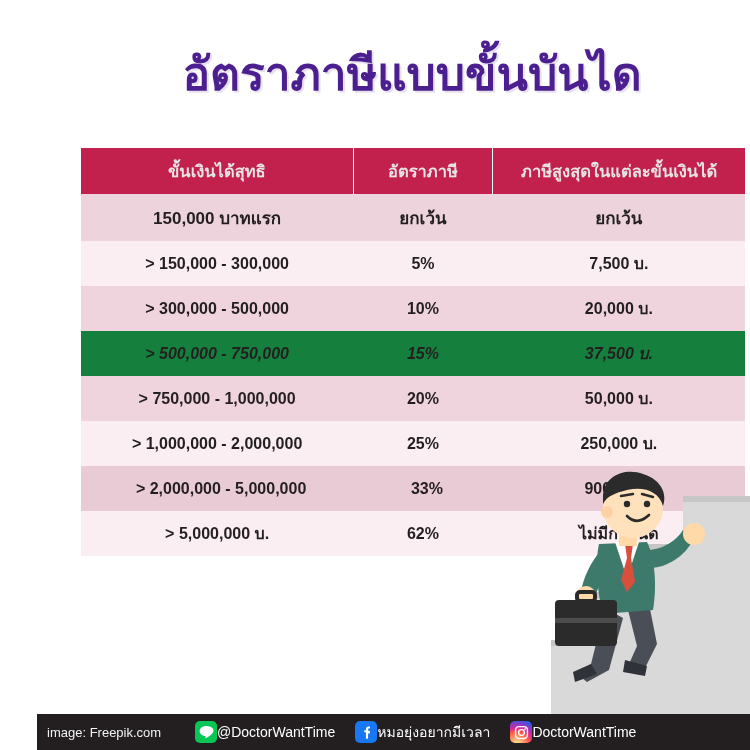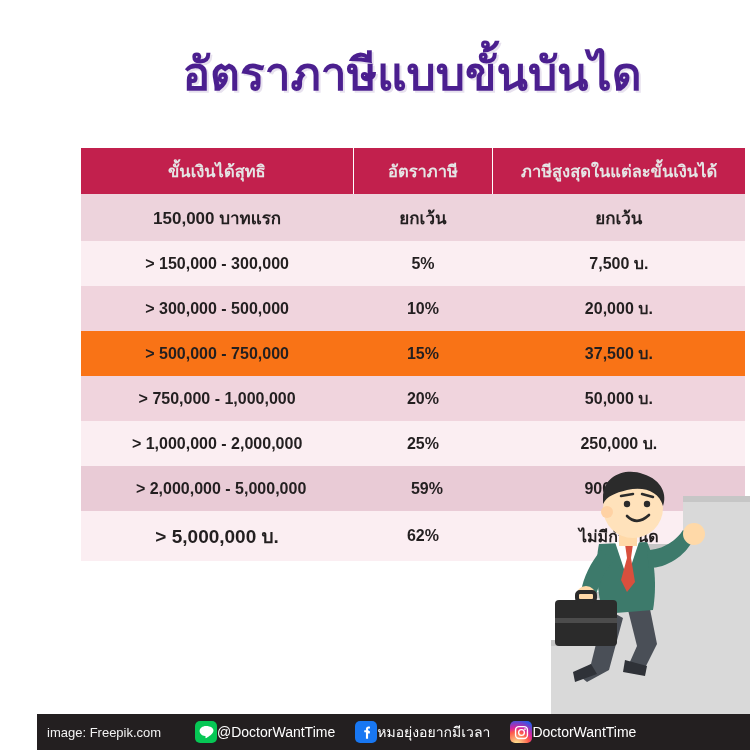--- a/index.html
+++ b/index.html
@@ -62,28 +62,28 @@
     padding: 10px 4px;
     height: 40px;
   }
   .col-a { width: 41%; }
   .col-b { width: 21%; }
   .col-c { width: 38%; }
 
   tr.row-0 td { background: #edd3dc; }
   tr.row-1 td { background: #fbeef2; }
   tr.row-2 td { background: #f0d4dd; }
-  tr.row-3 td { background: #f97316; }
+  tr.row-3 td { background: #15803d; font-style: italic; }
   tr.row-4 td { background: #f0d4dd; }
   tr.row-5 td { background: #fbeef2; }
   tr.row-6 td { background: #e9cbd6; padding-left: 12px; }
   tr.row-7 td { background: #fbeef2; }
 
   tr.row-0 td { font-size: 17px; }
-  tr.row-7 td:first-child { font-size: 19px; text-align: center; }
+  tr.row-7 td:first-child { font-size: 16px; text-align: center; }
 
   
   .notes {
     position: absolute;
     left: 38px;
     top: 568px;
     width: 470px;
     font-size: 15px;
     color: #1c1c1c;
     line-height: 1.6;
@@ -178,21 +178,21 @@
           <td>20%</td>
           <td>50,000 บ.</td>
         </tr>
         <tr class="row-5">
           <td>&gt; 1,000,000 - 2,000,000</td>
           <td>25%</td>
           <td>250,000 บ.</td>
         </tr>
         <tr class="row-6">
           <td>&gt; 2,000,000 - 5,000,000</td>
-          <td>59%</td>
+          <td>33%</td>
           <td>900,000 บ.</td>
         </tr>
         <tr class="row-7">
           <td>&gt; 5,000,000 บ.</td>
           <td>62%</td>
           <td>ไม่มีกำหนด</td>
         </tr>
       </tbody>
     </table>
   </div>

